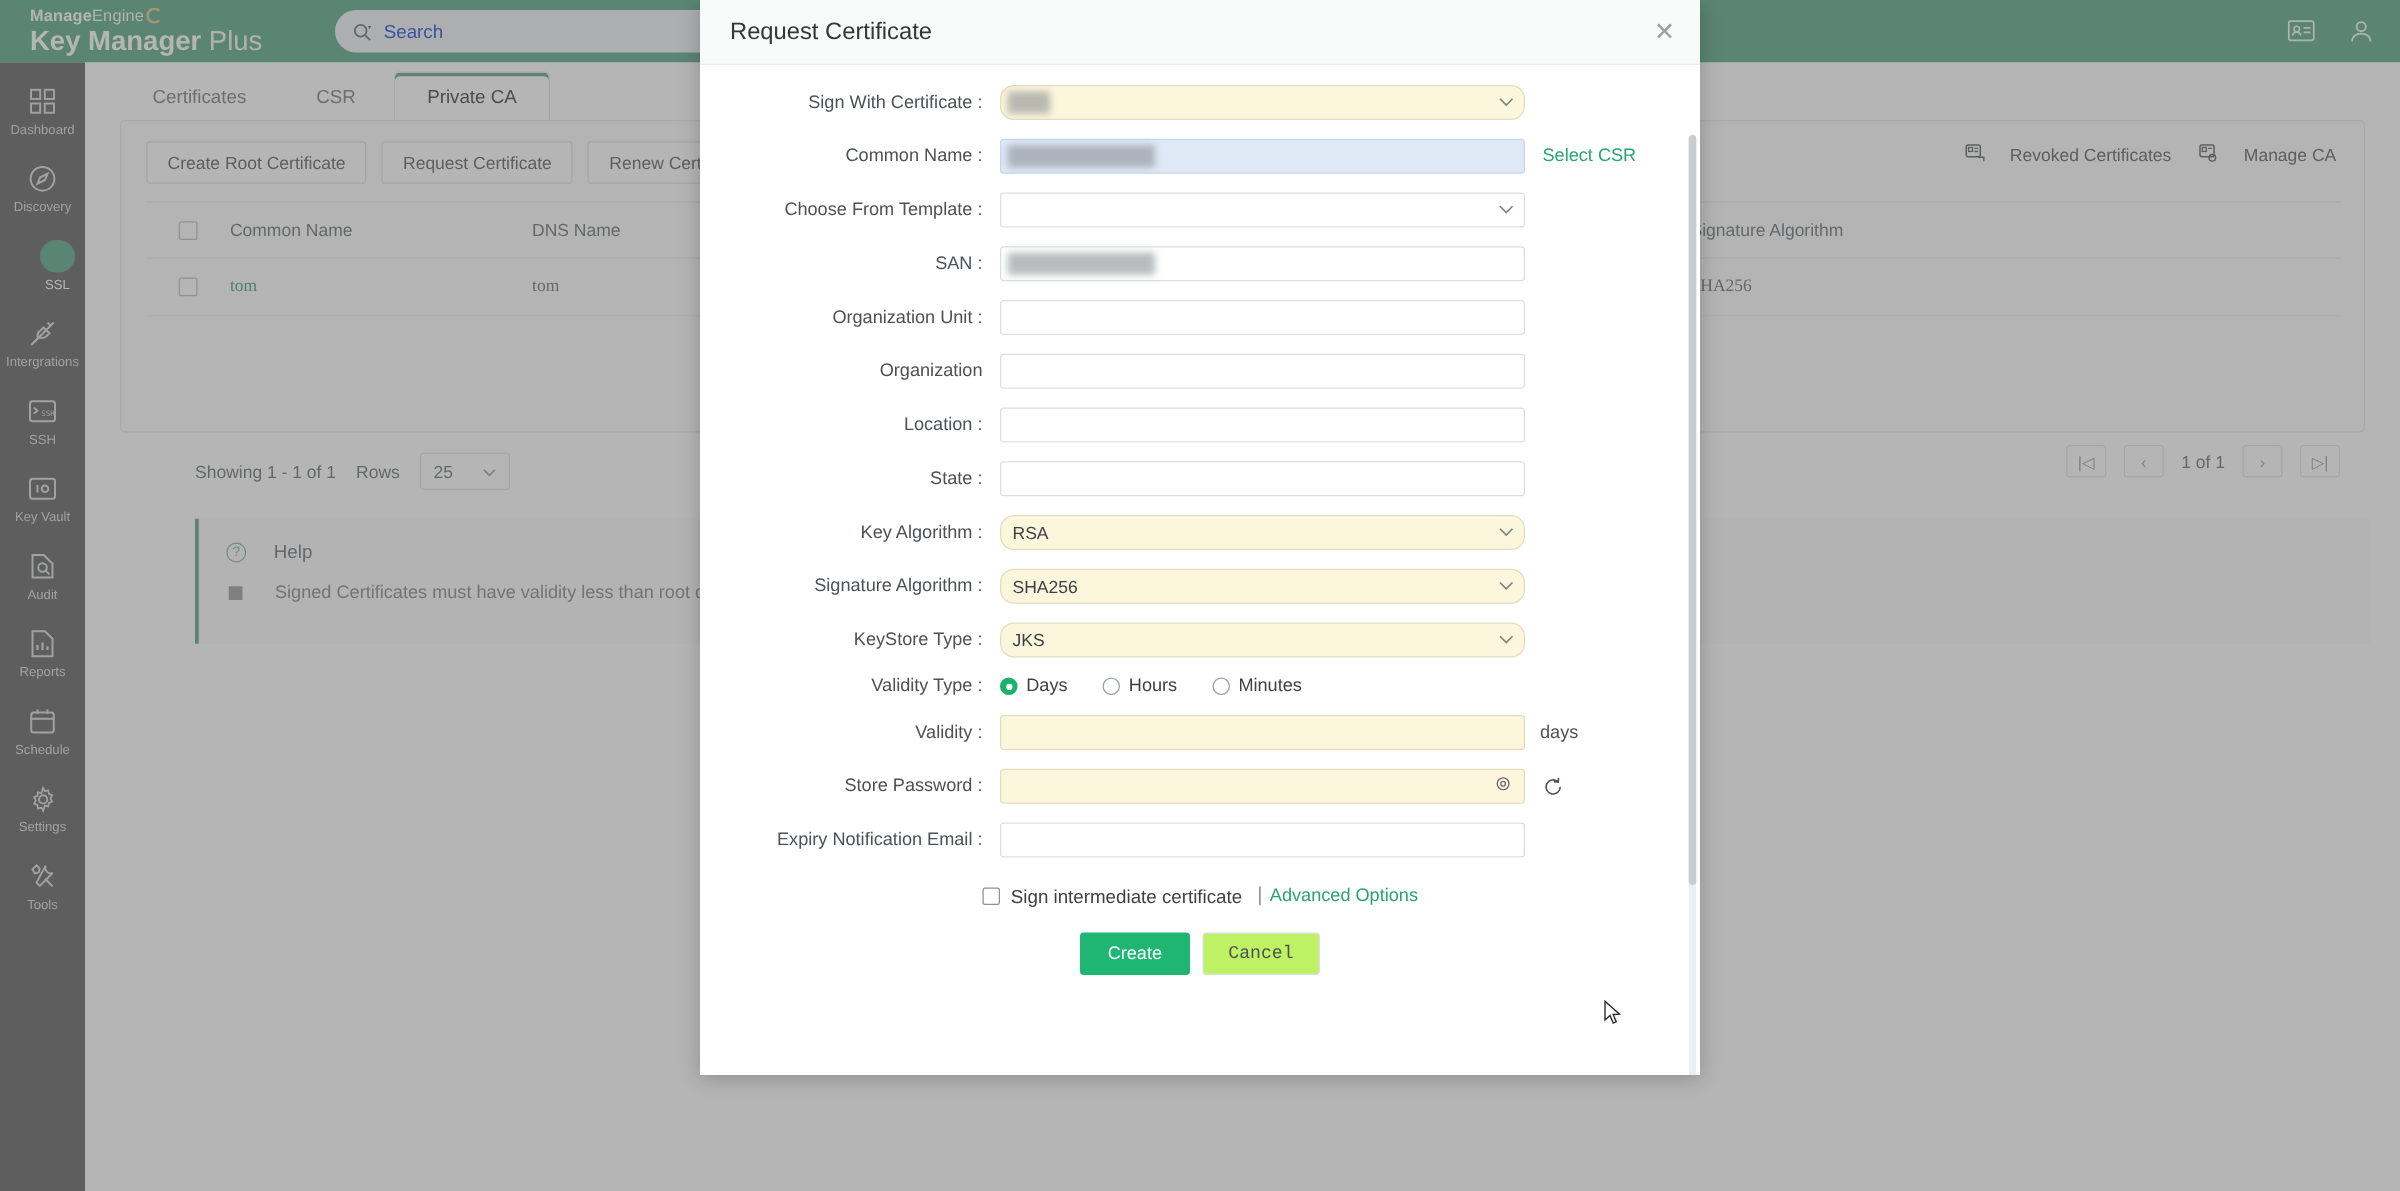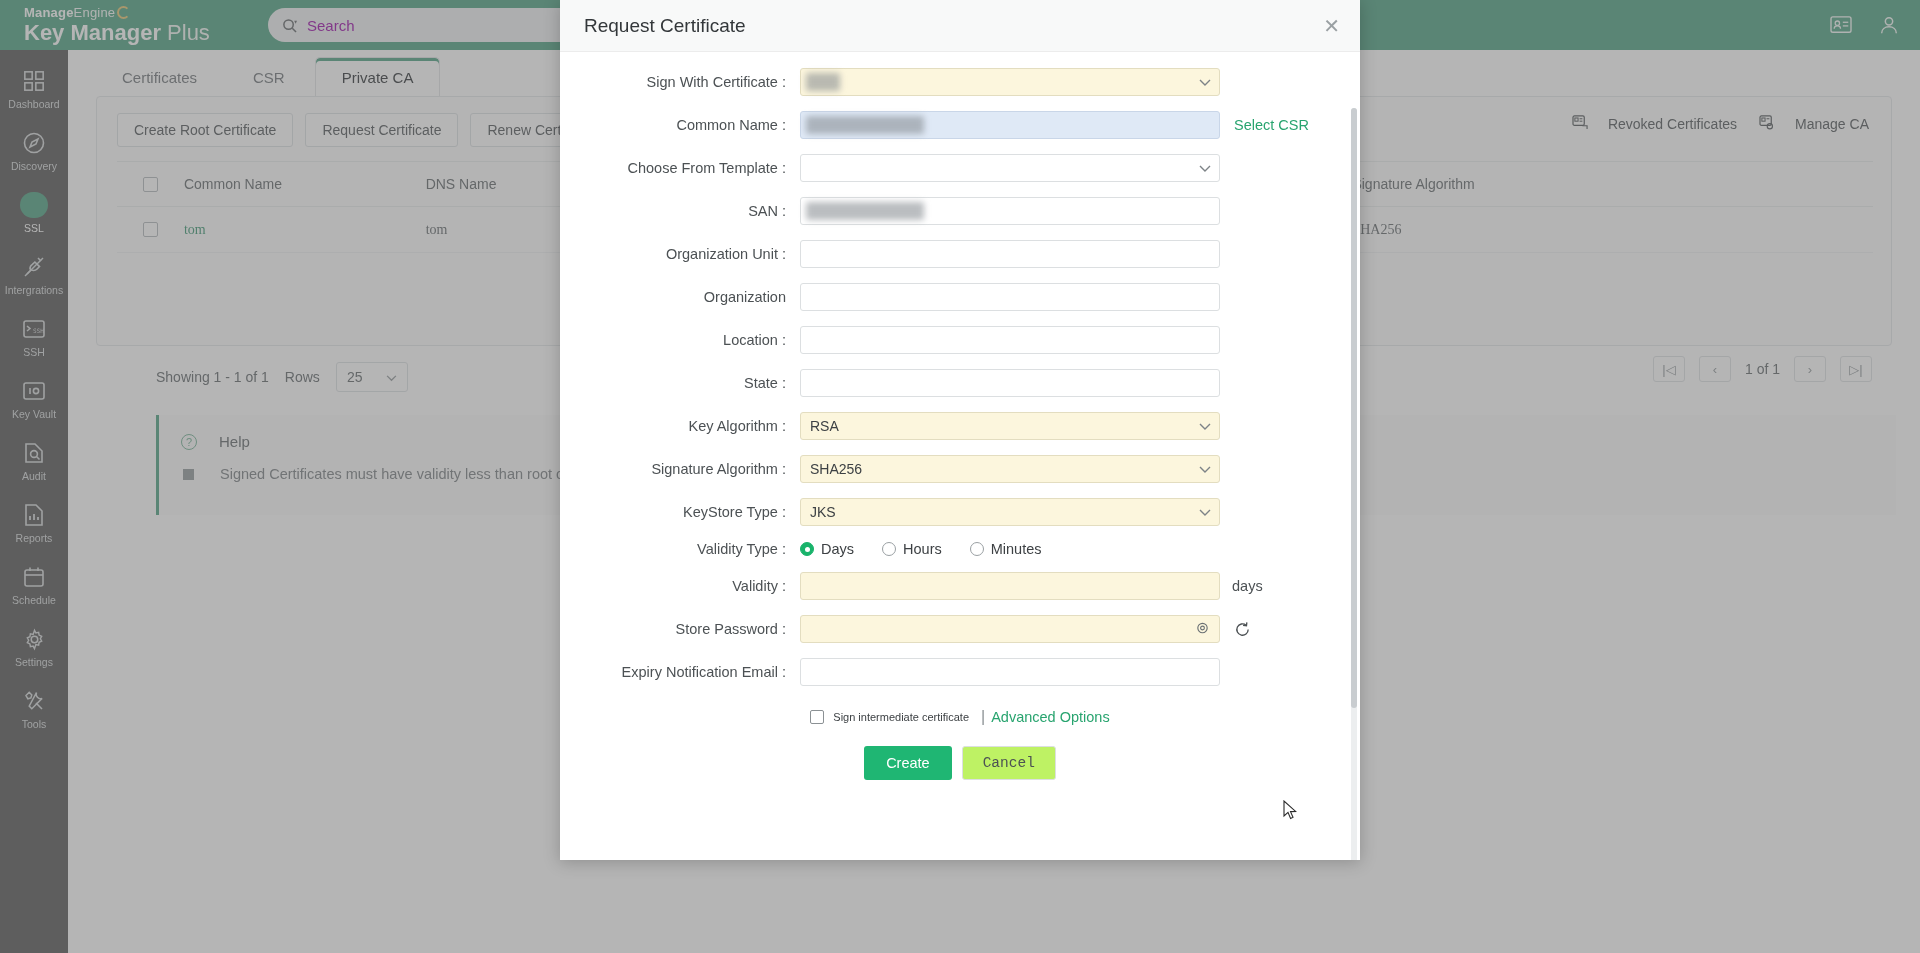--- a/index.html
+++ b/index.html
@@ -27,42 +27,42 @@
   .brand .me .thin { font-weight: 400; opacity: .95; }
   .brand .prod { font-size: 22px; font-weight: 700; margin-top: 2px; }
   .brand .prod .thin { font-weight: 400; opacity: .92; }
   .brand-swirl {
     display:inline-block; width:13px; height:13px; border:2px solid #e8c87a;
     border-right-color:transparent; border-radius:50%; vertical-align:-2px; margin-left:2px;
   }
   .searchbox {
     position: absolute; left: 268px; top: 8px; width: 560px; height: 34px;
     background: #f1f3f4; border-radius: 17px; display: flex; align-items: center; padding: 0 14px;
-    color: #a21caf; font-size: 15px;
+    color: #1d4ed8; font-size: 15px;
   }
   .searchbox .mag { margin-right: 10px; display:flex; }
   .topbar-right { position: absolute; right: 20px; top: 0; height: 50px; display:flex; align-items:center; gap: 26px; }
   .topbar-right .ic { color:#ffffff; opacity:.95; display:flex; }
 
   
   .rail {
     position: absolute; top: 50px; left: 0; width: 68px; height: 903px;
     background: #616161;
     padding-top: 8px;
   }
   .rail-item {
     width: 68px; height: 62px; display: flex; flex-direction: column;
     align-items: center; justify-content: center; gap: 4px;
     color: #d8dbdc; font-size: 10.5px; cursor: pointer;
   }
   .rail-item .ricon { width: 26px; height: 26px; display:flex; align-items:center; justify-content:center; }
   .rail-item.active .pill {
     background: #5aa88a; border-radius: 16px; padding: 5px 14px; display:flex; align-items:center; justify-content:center;
   }
-  .rail-item.active { color: #ffffff; }
+  .rail-item.active { color: #ffffff; margin-left: 12px; }
 
   
   .content { position: absolute; top: 50px; left: 68px; width: 1852px; height: 903px; background: #ffffff; }
   .tabs { display: flex; align-items: flex-end; height: 46px; padding-left: 28px; gap: 4px; }
   .tab { padding: 11px 26px 10px; font-size: 15px; color: #7a7f83; cursor: pointer; border-radius: 4px 4px 0 0; }
   .tab.active {
     color: #3d4144; background: #ffffff; border: 1px solid #e3e6e8; border-bottom: none;
     box-shadow: inset 0 3px 0 0 #5aa88a; border-radius: 5px 5px 0 0;
   }
   .panel {
@@ -132,21 +132,21 @@
   .mscroll { position: absolute; right: 3px; top: 56px; width: 6px; height: 770px; background: #eceeef; border-radius: 3px; }
   .mscroll i { display:block; width:6px; height: 600px; background:#c9cdd0; border-radius:3px; }
 
   .frow { display: flex; align-items: center; margin-bottom: 15px; padding-right: 16px; }
   .flabel { width: 240px; text-align: right; padding-right: 14px; font-size: 14.5px; color: #4c5154; flex: none; }
   .fctrl { position: relative; width: 420px; flex: none; }
   .inp {
     width: 100%; height: 28px; border: 1px solid #dcdfe1; border-radius: 3px; background: #fff;
     font-size: 14px; color: #3d4144; padding: 0 9px; font-family: "Liberation Sans", sans-serif;
   }
-  .inp.sel { background: #fcf6dd; border-color: #e3ddc0; padding-right: 26px; }
+  .inp.sel { background: #fcf6dd; border-color: #e3ddc0; padding-right: 26px; border-radius: 11px; }
   .inp.cream { background: #fcf6dd; border-color: #e3ddc0; }
   .inp.focusblue { background: #dfe9f6; border-color: #c9d6e8; }
   .caret {
     position: absolute; right: 9px; top: 50%; transform: translateY(-50%);
     pointer-events: none; color: #7d8387;
   }
   .blurtext {
     position: absolute; left: 6px; top: 5px; height: 18px;
     background: rgba(130,135,140,0.55); border-radius: 2px;
     filter: blur(3px); pointer-events: none;
@@ -157,21 +157,21 @@
   .radios { display: flex; align-items: center; gap: 28px; }
   .radio { display: flex; align-items: center; gap: 7px; font-size: 14.5px; color: #3d4144; cursor: pointer; }
   .rdot { width: 14px; height: 14px; border-radius: 50%; border: 1.4px solid #9aa0a3; background: #fff; display:flex; align-items:center; justify-content:center; flex:none; }
   .rdot.on { border-color: #19b36b; background: #19b36b; }
   .rdot.on::after { content:""; width: 5px; height: 5px; border-radius: 50%; background: #fff; }
 
   .eye { position: absolute; right: 10px; top: 50%; transform: translateY(-50%); color: #6a7073; cursor: pointer; }
   .regen { margin-left: 14px; color: #4c5154; cursor: pointer; display: flex; }
 
   .footrow { display: flex; align-items: center; justify-content: center; gap: 0; margin-top: 22px; }
-  .chk-line { display: flex; align-items: center; gap: 9px; font-size: 11px; color: #3d4144; }
+  .chk-line { display: flex; align-items: center; gap: 9px; font-size: 15px; color: #3d4144; }
   .chk { width: 14px; height: 14px; border: 1.4px solid #8b9194; border-radius: 2px; background: #fff; cursor: pointer; flex:none; }
   .sep { color: #8b9194; margin: 0 6px 0 12px; }
   .adv { color: #28a46f; cursor: pointer; font-size: 14.5px; }
   .btns { display: flex; justify-content: center; gap: 10px; margin-top: 20px; }
   .btn-primary {
     background: #1fb673; color: #fff; border: none; border-radius: 3px;
     padding: 8px 22px; font-size: 14.5px; cursor: pointer; font-family: "Liberation Sans", sans-serif;
   }
   .btn-plain {
     background: #bef264; color: #4c5154; border: 1px solid #dcdfe1; border-radius: 3px;

